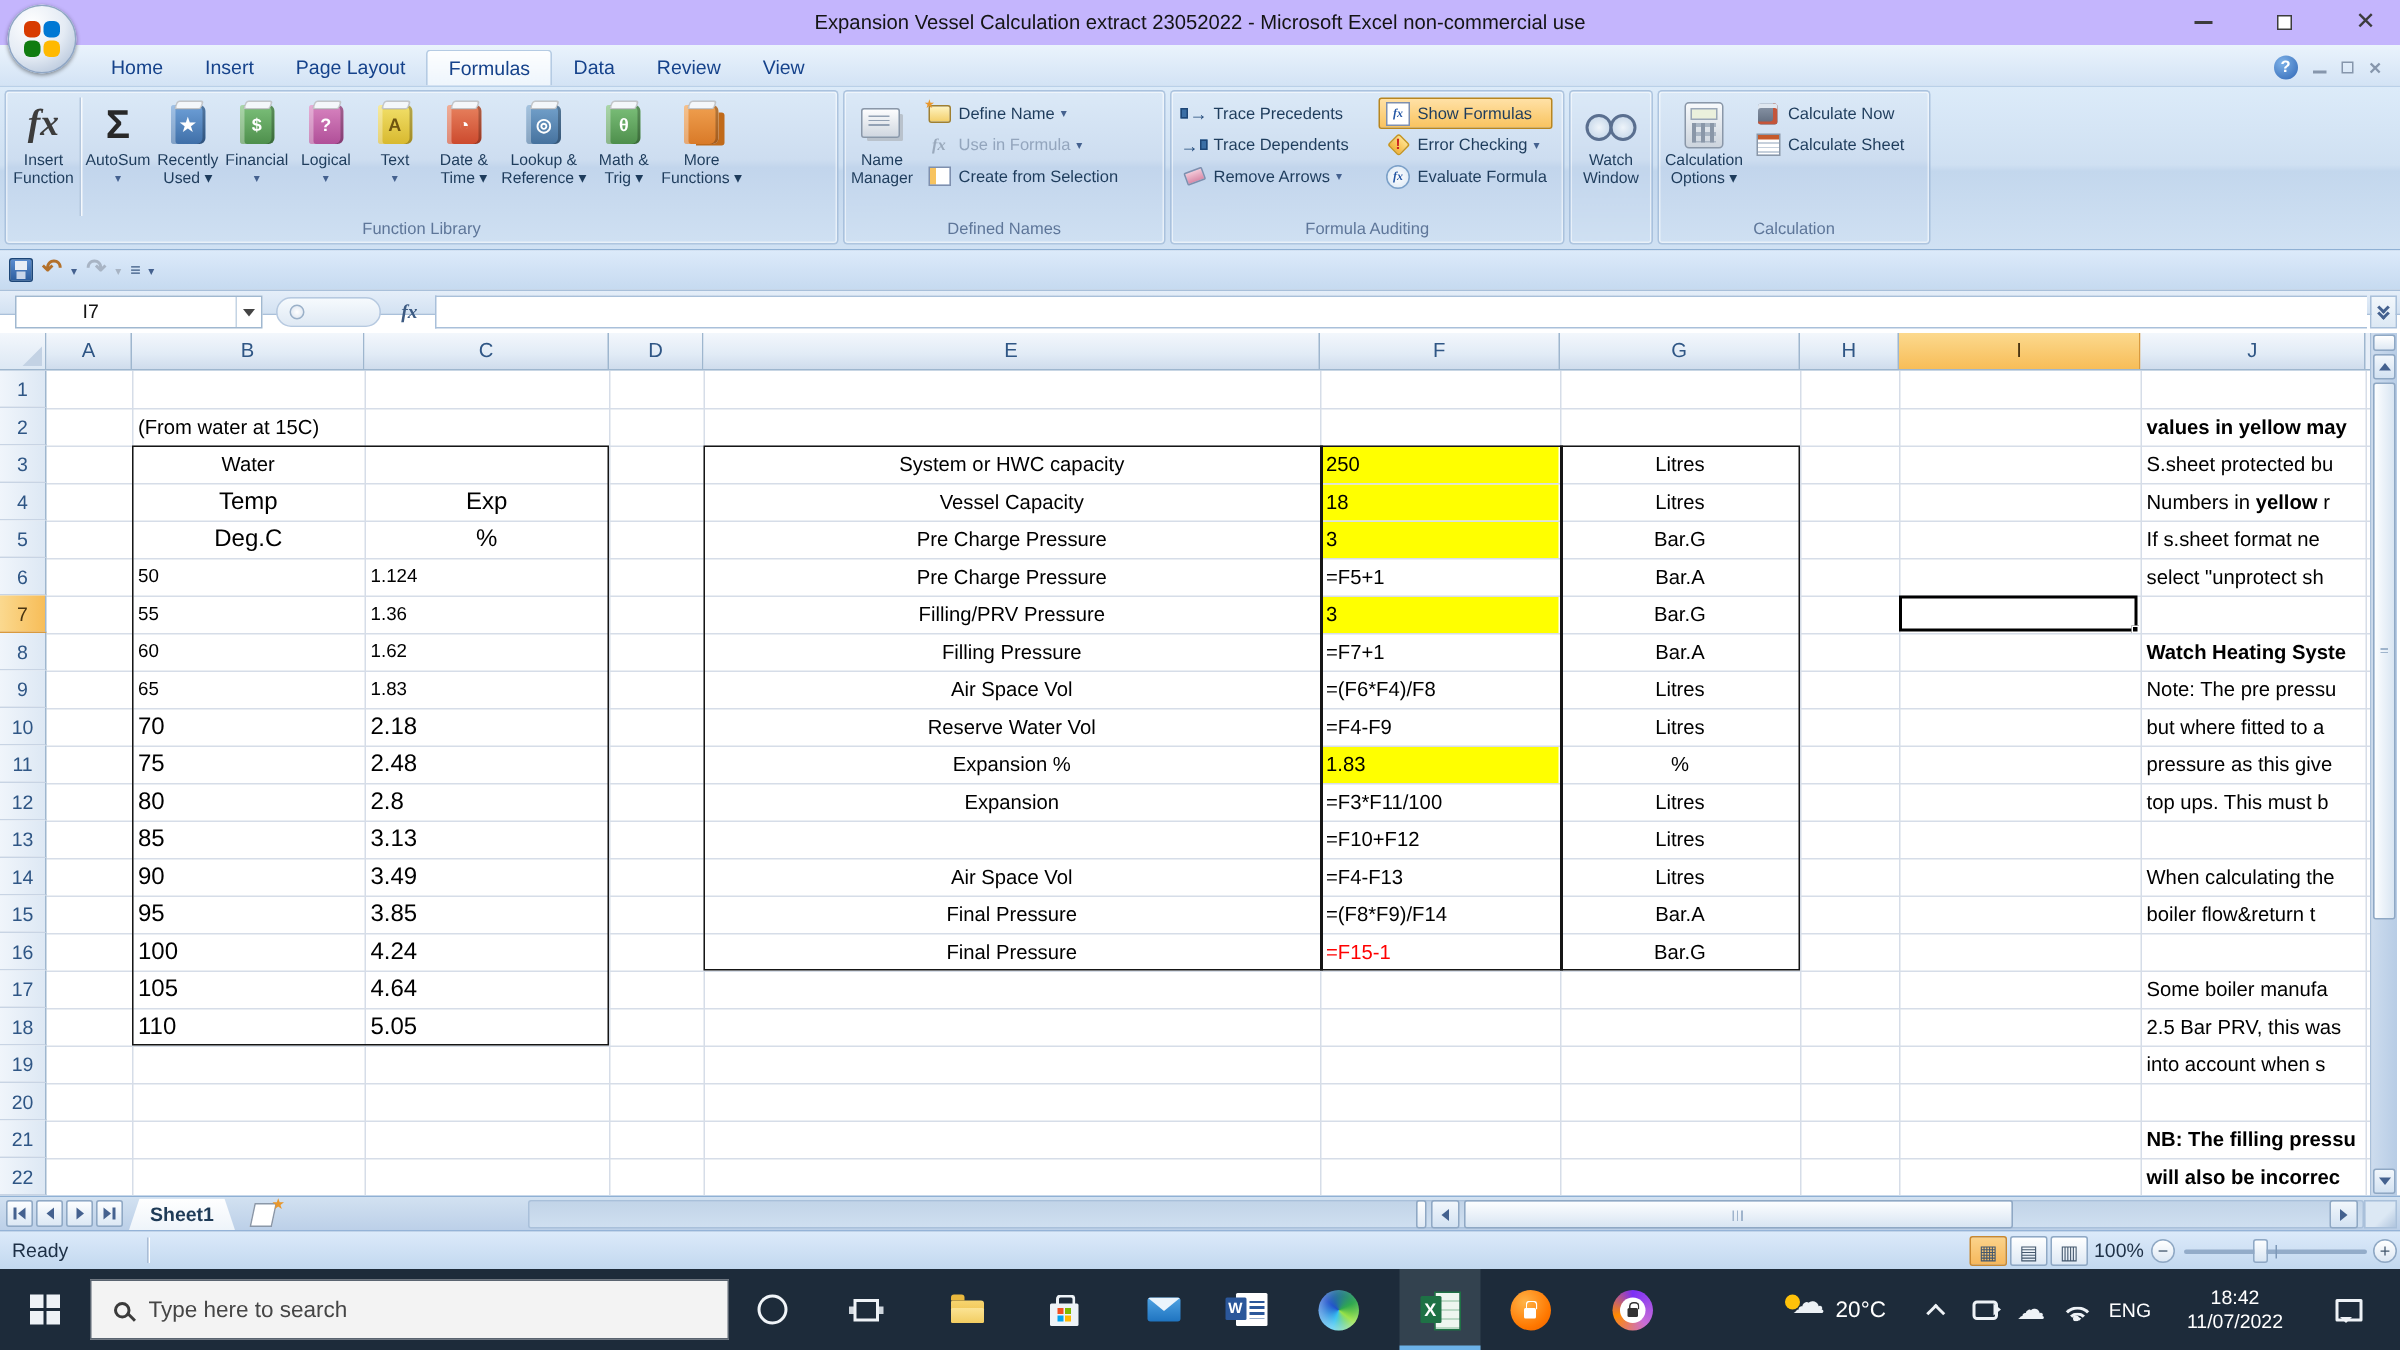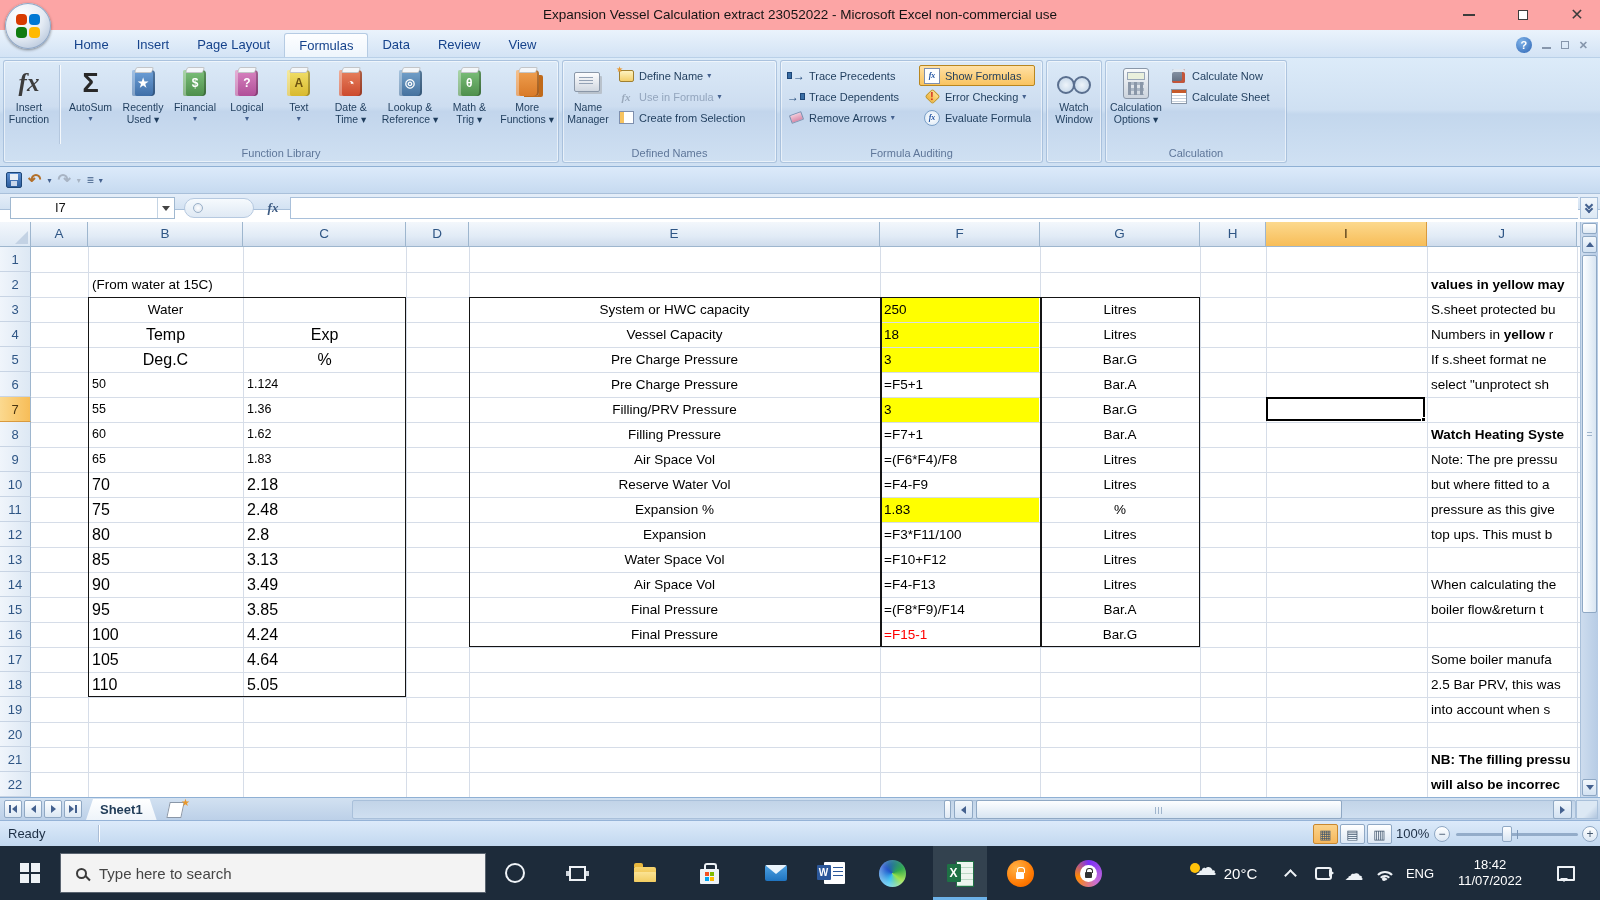--- a/index.html
+++ b/index.html
@@ -1,21 +1,21 @@
 <!DOCTYPE html>
 <html><head>
 <meta charset="utf-8">
 <style>
   html,body{margin:0;padding:0;background:#9db5cc;font-family:"Liberation Sans",sans-serif;}
   #app{position:relative;width:1600px;height:900px;background:#fff;overflow:hidden;}
   #app *{box-sizing:border-box;}
   i{font-style:normal;}
 
   
-  .titlebar{position:absolute;left:0;top:0;width:1600px;height:30px;background:#fca5a5;}
+  .titlebar{position:absolute;left:0;top:0;width:1600px;height:30px;background:#c4b5fd;}
   .title{position:absolute;left:0;right:0;top:0;height:30px;line-height:30px;text-align:center;font-size:13.5px;color:#141414;}
   .wctl{position:absolute;right:10px;top:0;height:30px;display:flex;gap:28px;align-items:center;}
   .wbtn{width:26px;height:22px;display:flex;align-items:center;justify-content:center;color:#3c3c3c;}
   .mini{width:12px;height:2px;background:#3c3c3c;}
   .rest{width:10px;height:10px;border:1.5px solid #3c3c3c;position:relative;background:#fff;}
   .rest::before{content:"";position:absolute;left:2px;top:-5px;width:10px;height:10px;border:1.5px solid #3c3c3c;z-index:-1;}
   .xgl{font-size:16px;line-height:16px;}
 
   
   .orb{position:absolute;left:5px;top:3px;width:46px;height:46px;border-radius:50%;z-index:40;
@@ -284,21 +284,21 @@
     <div class="rctl">
       <div class="help">?</div>
       <i class="rmini"></i>
       <i class="rrest"></i>
       <span class="rsm">✕</span>
     </div>
   </div>
 
   <div class="ribbon">
     <div class="group" id="grp-funclib">
-      <div class="gitems" id="fl-items" style="justify-content: space-between;">
+      <div class="gitems" id="fl-items" style="justify-content: flex-start;">
           <div class="bigbtn">
             <div class="bicon">
               <span class="ic-fx">fx</span>
             </div>
             <div class="blabel">Insert</div>
             <div class="blabel">Function</div>
           </div>
           <div class="vdiv"></div>
           <div class="bigbtn">
             <div class="bicon">
@@ -626,21 +626,20 @@
       <div class="cell c13 center" style="left: 1040px; top: 200px; width: 160px;">Litres</div>
       <div class="cell c13 center" style="left: 469px; top: 225px; width: 411px;">Reserve Water Vol</div>
       <div class="cell c13 padl" style="left: 880px; top: 225px; width: 160px;">=F4-F9</div>
       <div class="cell c13 center" style="left: 1040px; top: 225px; width: 160px;">Litres</div>
       <div class="cell c13 center" style="left: 469px; top: 250px; width: 411px;">Expansion %</div>
       <div class="cell c13 padl" style="left: 880px; top: 250px; width: 160px;">1.83</div>
       <div class="cell c13 center" style="left: 1040px; top: 250px; width: 160px;">%</div>
       <div class="cell c13 center" style="left: 469px; top: 275px; width: 411px;">Expansion</div>
       <div class="cell c13 padl" style="left: 880px; top: 275px; width: 160px;">=F3*F11/100</div>
       <div class="cell c13 center" style="left: 1040px; top: 275px; width: 160px;">Litres</div>
-      <div class="cell c13 center" style="left: 469px; top: 300px; width: 411px;">Water Space Vol</div>
       <div class="cell c13 padl" style="left: 880px; top: 300px; width: 160px;">=F10+F12</div>
       <div class="cell c13 center" style="left: 1040px; top: 300px; width: 160px;">Litres</div>
       <div class="cell c13 center" style="left: 469px; top: 325px; width: 411px;">Air Space Vol</div>
       <div class="cell c13 padl" style="left: 880px; top: 325px; width: 160px;">=F4-F13</div>
       <div class="cell c13 center" style="left: 1040px; top: 325px; width: 160px;">Litres</div>
       <div class="cell c13 center" style="left: 469px; top: 350px; width: 411px;">Final Pressure</div>
       <div class="cell c13 padl" style="left: 880px; top: 350px; width: 160px;">=(F8*F9)/F14</div>
       <div class="cell c13 center" style="left: 1040px; top: 350px; width: 160px;">Bar.A</div>
       <div class="cell c13 center" style="left: 469px; top: 375px; width: 411px;">Final Pressure</div>
       <div class="cell c13 padl red" style="left: 880px; top: 375px; width: 160px;">=F15-1</div>

